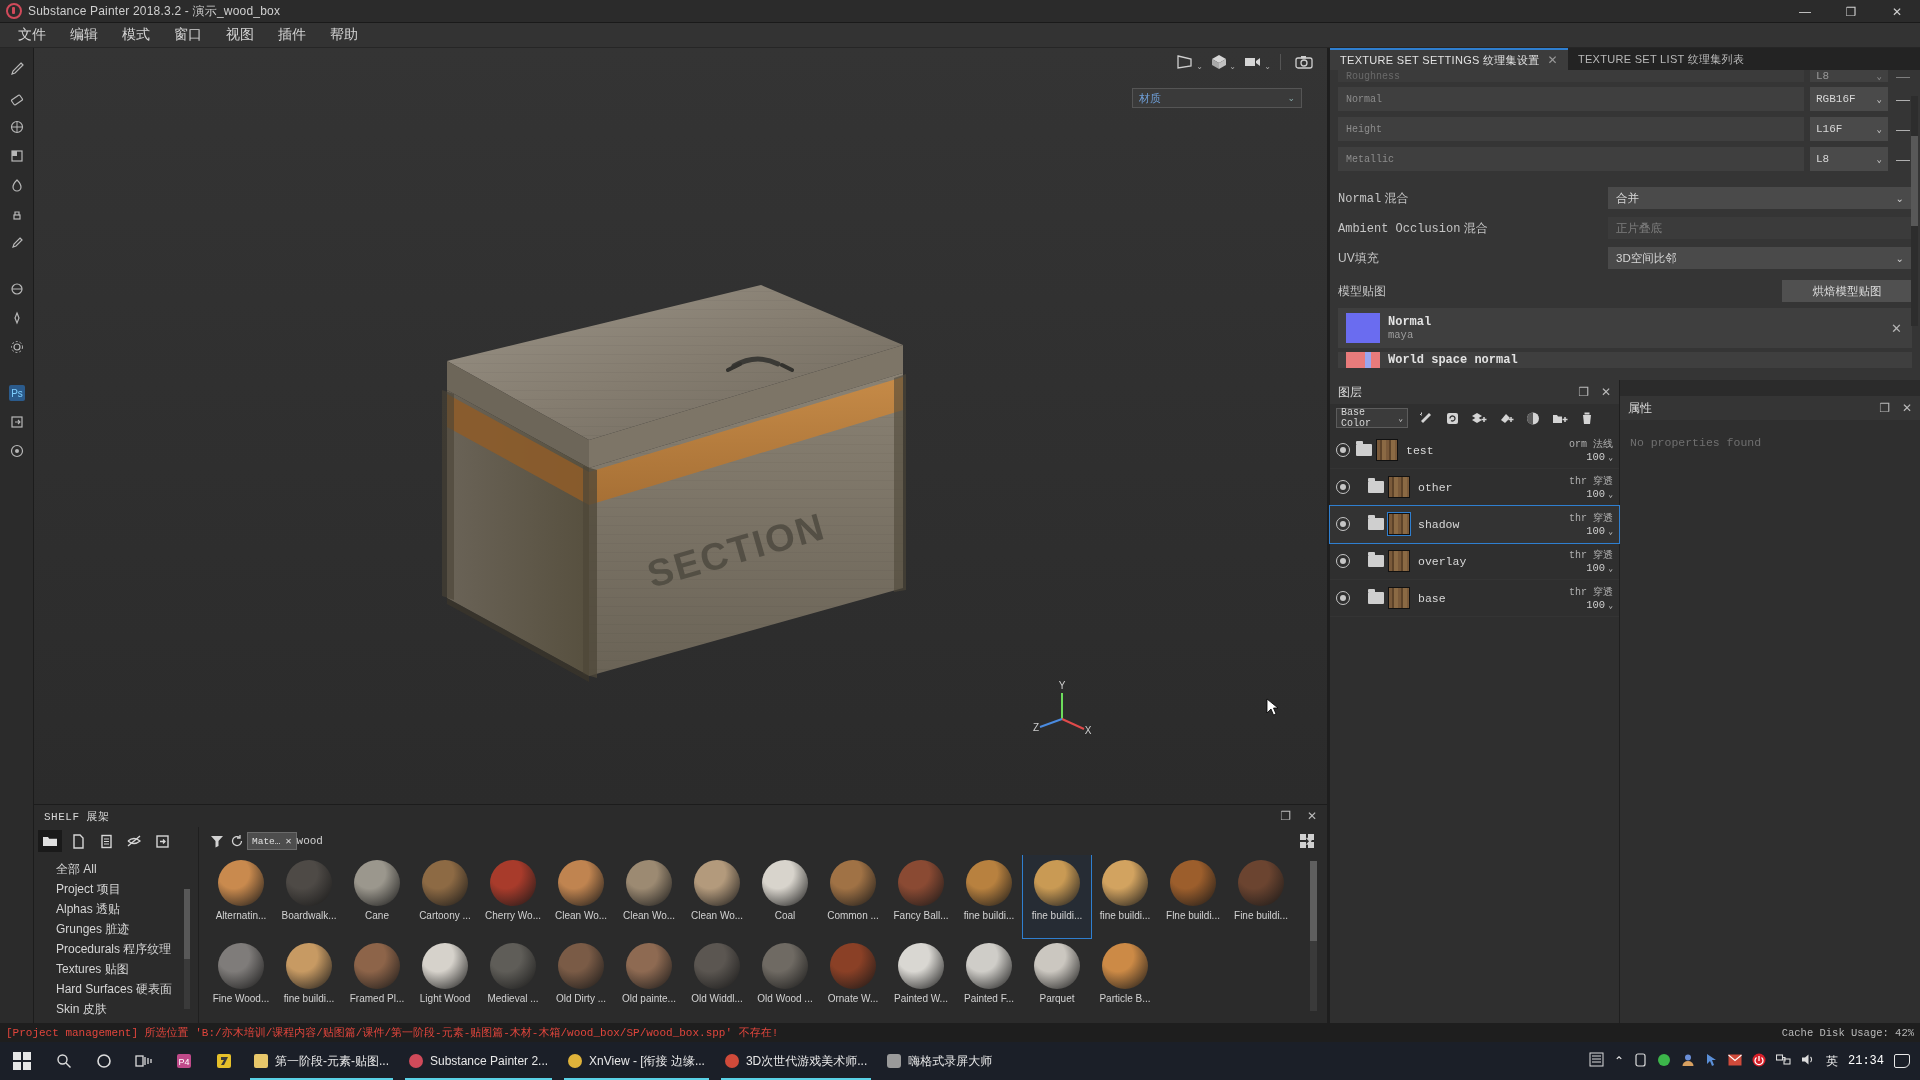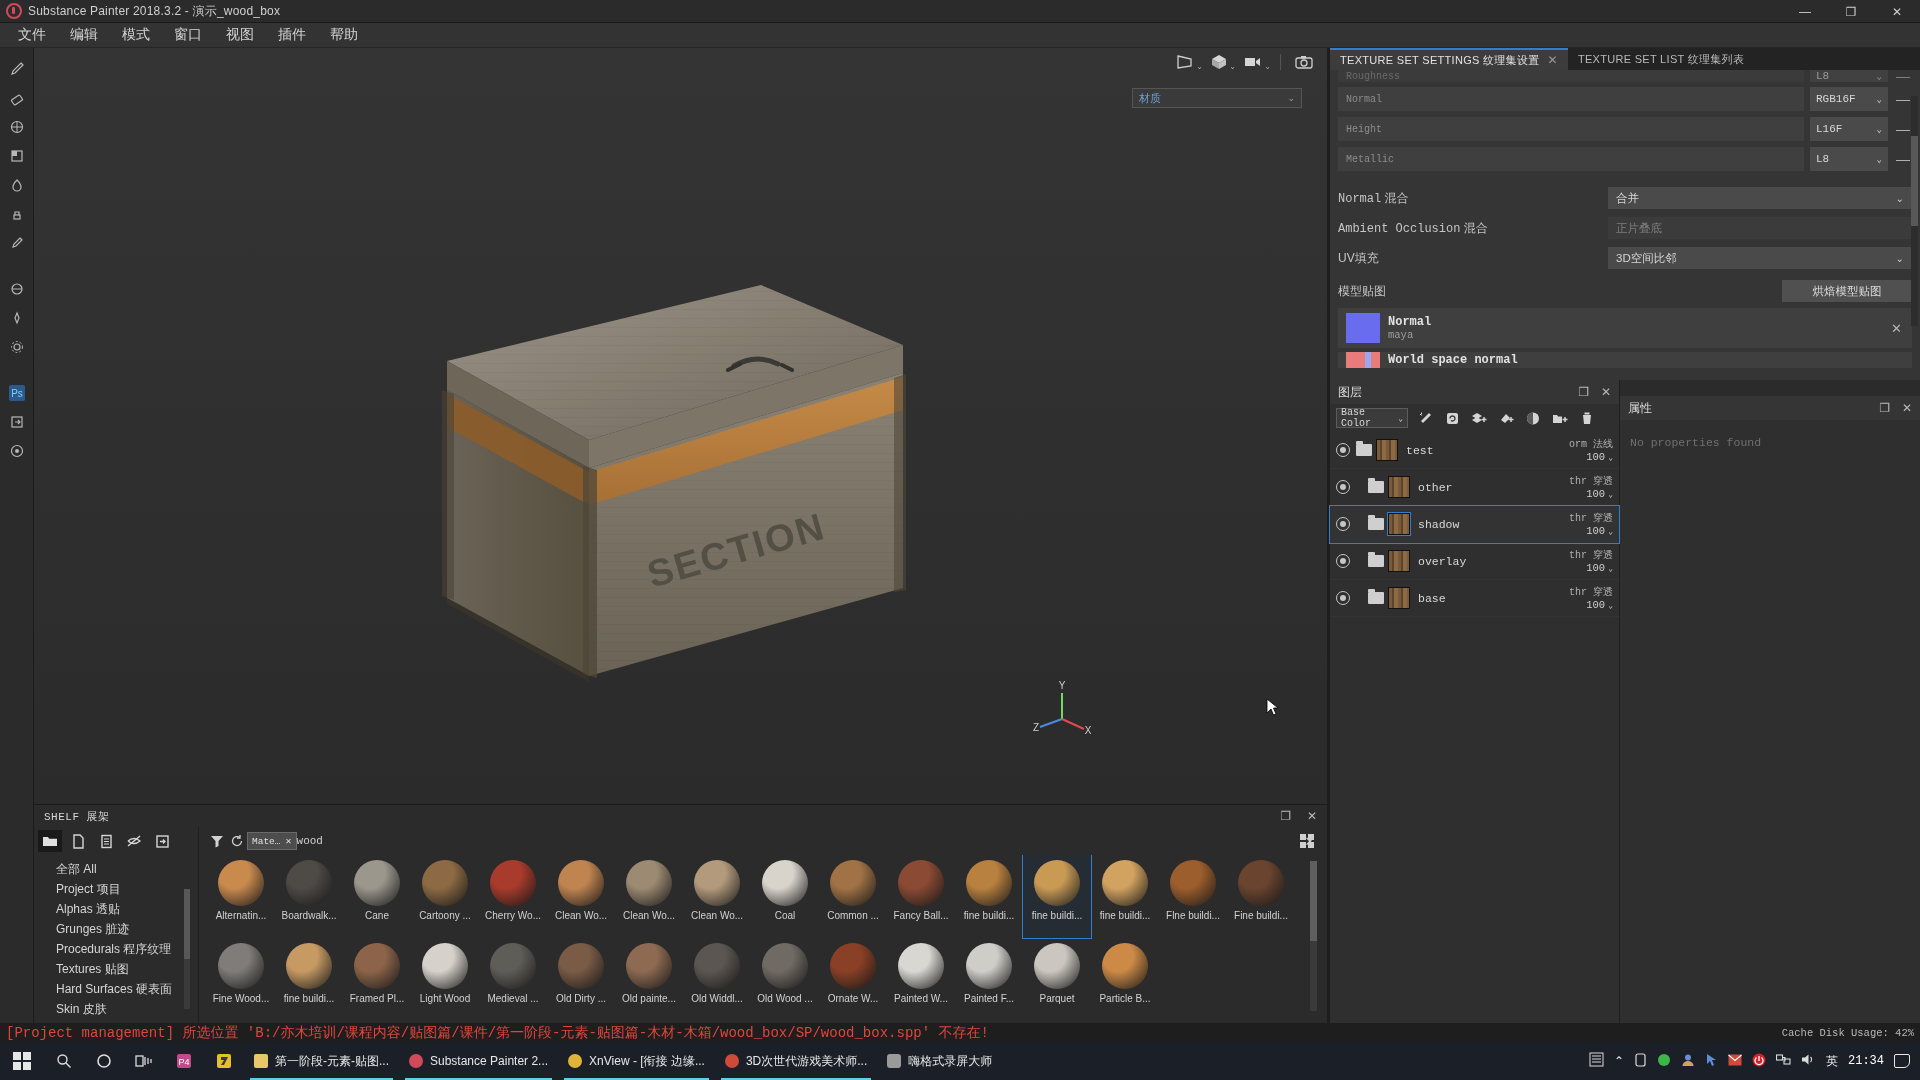--- a/index.html
+++ b/index.html
@@ -191,21 +191,21 @@
   .cell.sel { outline:1px solid #2f7fd0; background:#262c34; }
   .sphere { width:46px; height:46px; border-radius:50%; }
   .cap { margin-top:4px; font-size:10px; color:#d2d2d2; white-space:nowrap; }
   .grid-scroll { position:absolute; right:10px; top:34px; width:7px; height:150px; background:#3a3a3a;}
   .grid-scroll i{ display:block; width:7px; height:80px; background:#5f5f5f;}
   .grid-mode { position:absolute; right:12px; top:6px; width:16px; height:16px; }
 
   
   .statusbar { position:absolute; top:1023px; left:0; width:1920px; height:19px; background:#1e1e1e;
                display:flex; align-items:center; padding:0 6px; }
-  .status-err { font-size:14px; color:#e0453c; font-family:"Liberation Mono", monospace; white-space:nowrap;}
+  .status-err { font-size:11px; color:#e0453c; font-family:"Liberation Mono", monospace; white-space:nowrap;}
   .status-right { margin-left:auto; font-size:10.5px; color:#b8b8b8; font-family:"Liberation Mono", monospace;}
 
   
   .taskbar { position:absolute; top:1042px; left:0; width:1920px; height:38px; background:#1b1f28;
              display:flex; align-items:center; }
   .tb-start { width:44px; height:38px; display:flex; align-items:center; justify-content:center;}
   .tb-ico { width:40px; height:38px; display:flex; align-items:center; justify-content:center; color:#dcdcdc;}
   .tb-app { height:38px; display:flex; align-items:center; gap:7px; padding:0 10px;
             font-size:12px; color:#e8e8e8; position:relative; white-space:nowrap; }
   .tb-app.run::after{ content:""; position:absolute; left:6px; right:6px; bottom:0; height:2px; background:#5ad1e6;}

